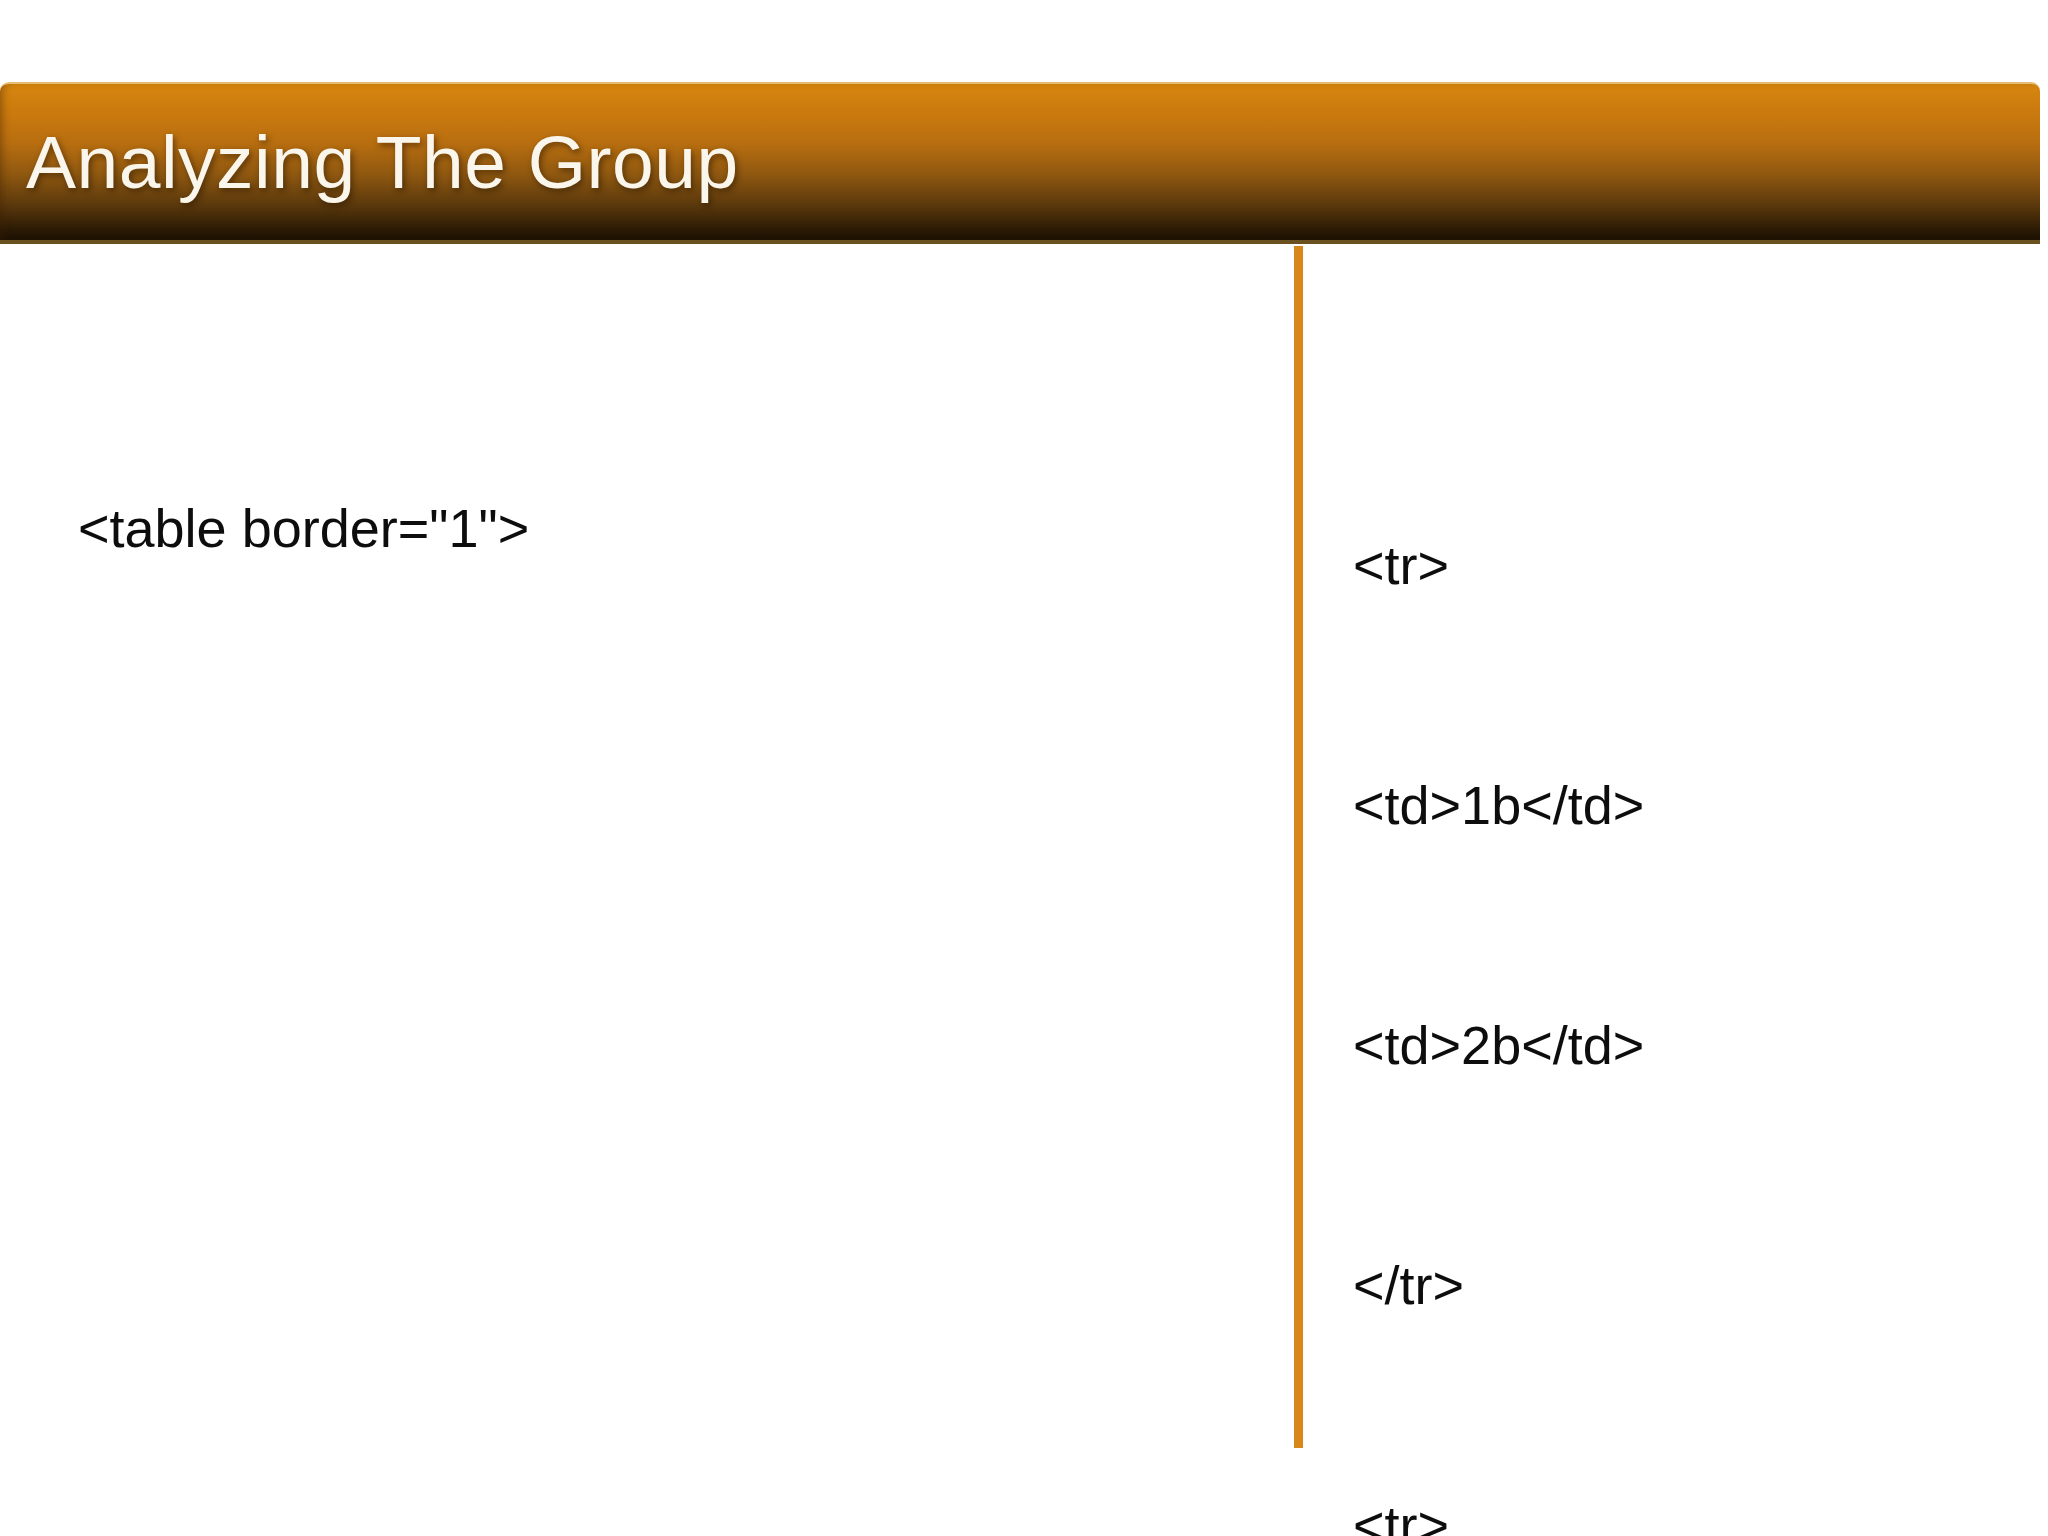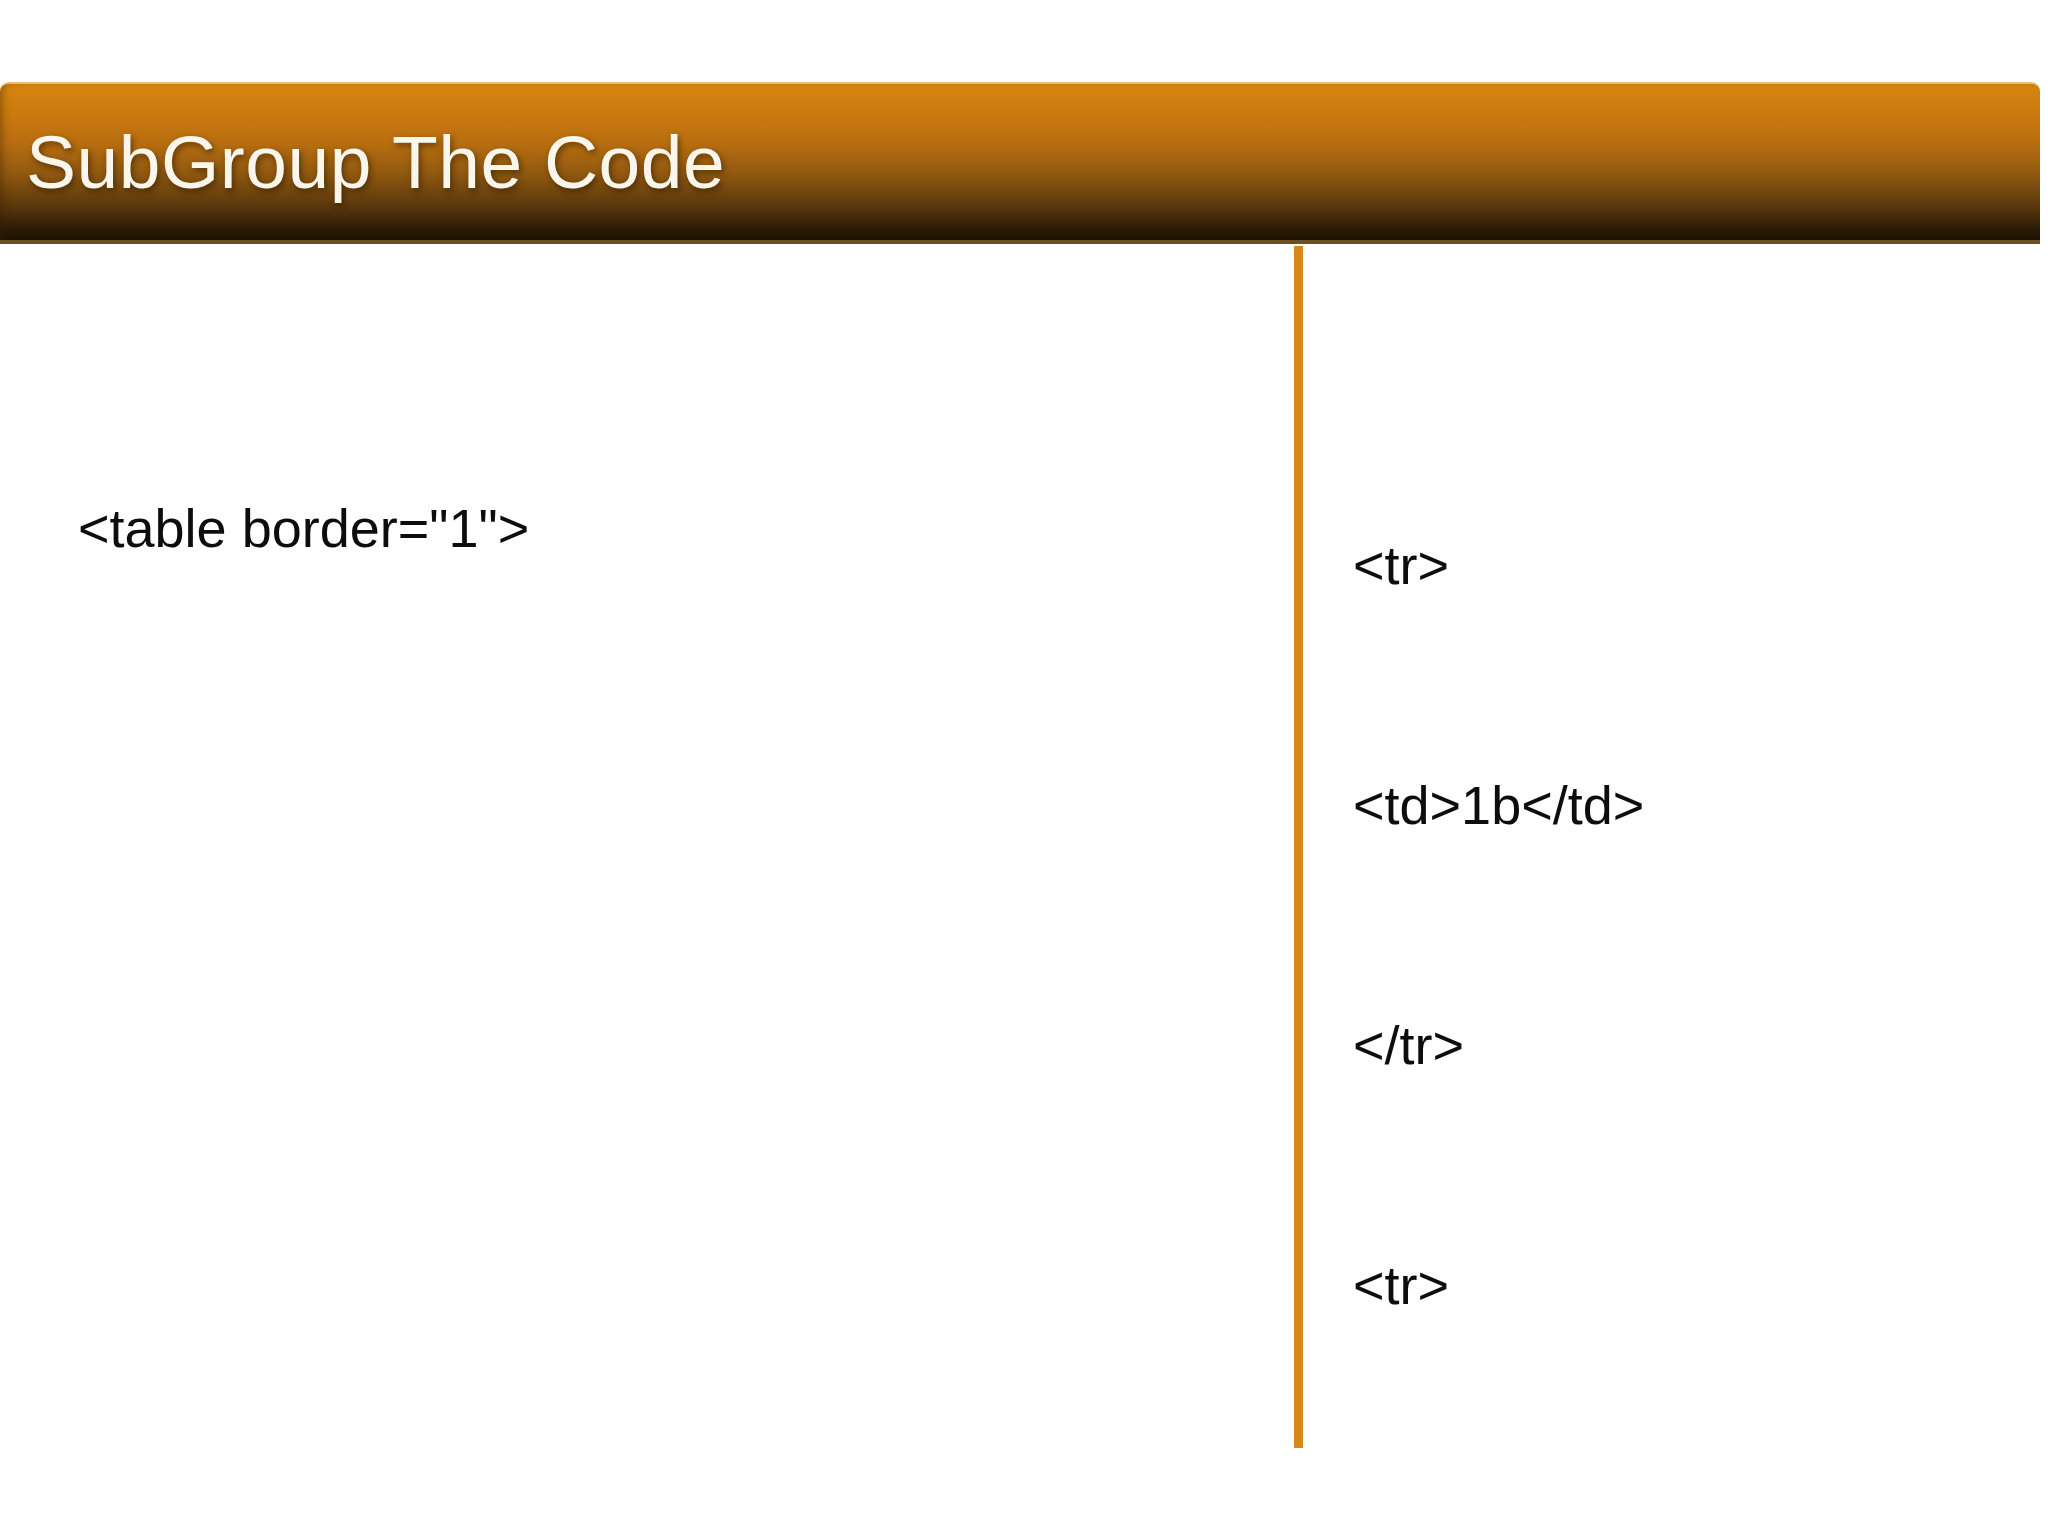--- a/index.html
+++ b/index.html
@@ -70,38 +70,39 @@
   .code-col.right { left: 1353px; top: 365px; }
 
   .code-line {
     height: 80px;
   }
 </style>
 </head>
 <body>
 
 <header class="title-bar">
-  <h1 class="slide-title">SubGroup The Code</h1>
+  <h1 class="slide-title">Analyzing The Group</h1>
 </header>
 
 <div class="v-divider"></div>
 
 <div class="code-col left">
   <div class="code-line">&lt;table border="1"&gt;</div>
   
   
   
   
   
   
 </div>
 
 <div class="code-col right">
   <div class="code-line">&lt;tr&gt;</div>
   <div class="code-line">&lt;td&gt;1b&lt;/td&gt;</div>
+  <div class="code-line">&lt;td&gt;2b&lt;/td&gt;</div>
   <div class="code-line">&lt;/tr&gt;</div>
   <div class="code-line">&lt;tr&gt;</div>
   
   
   
   
   
   
   
   

